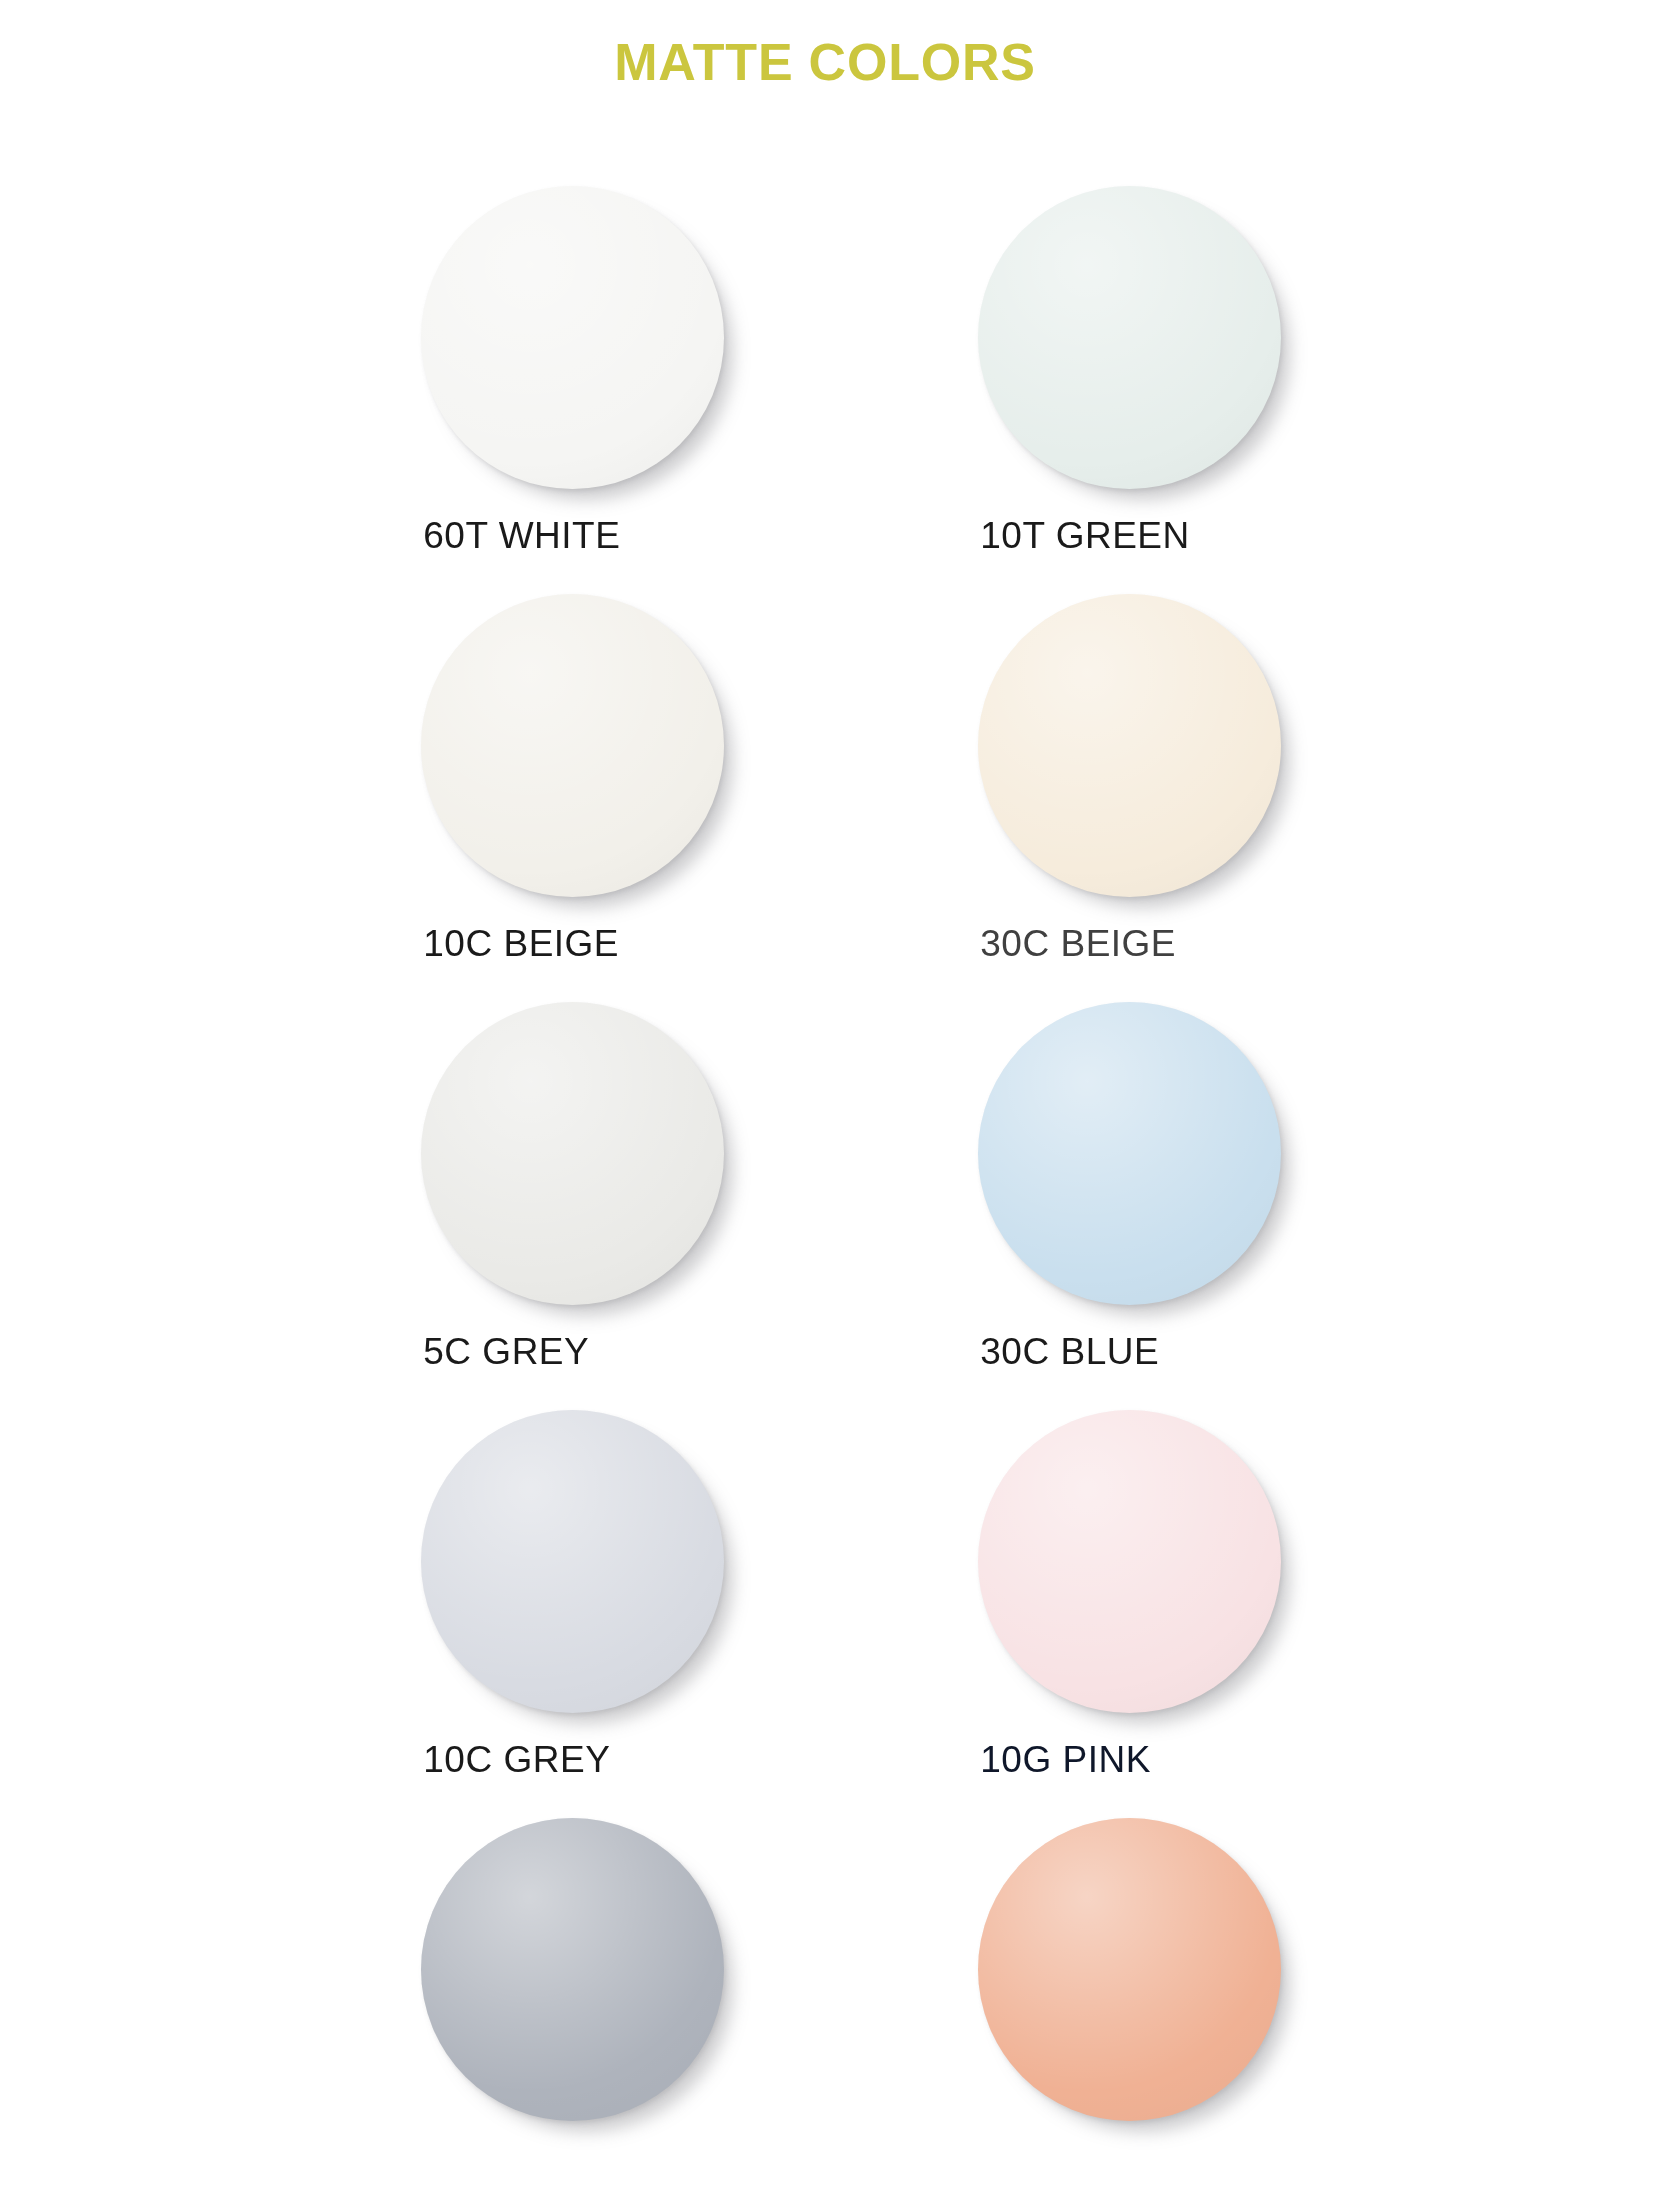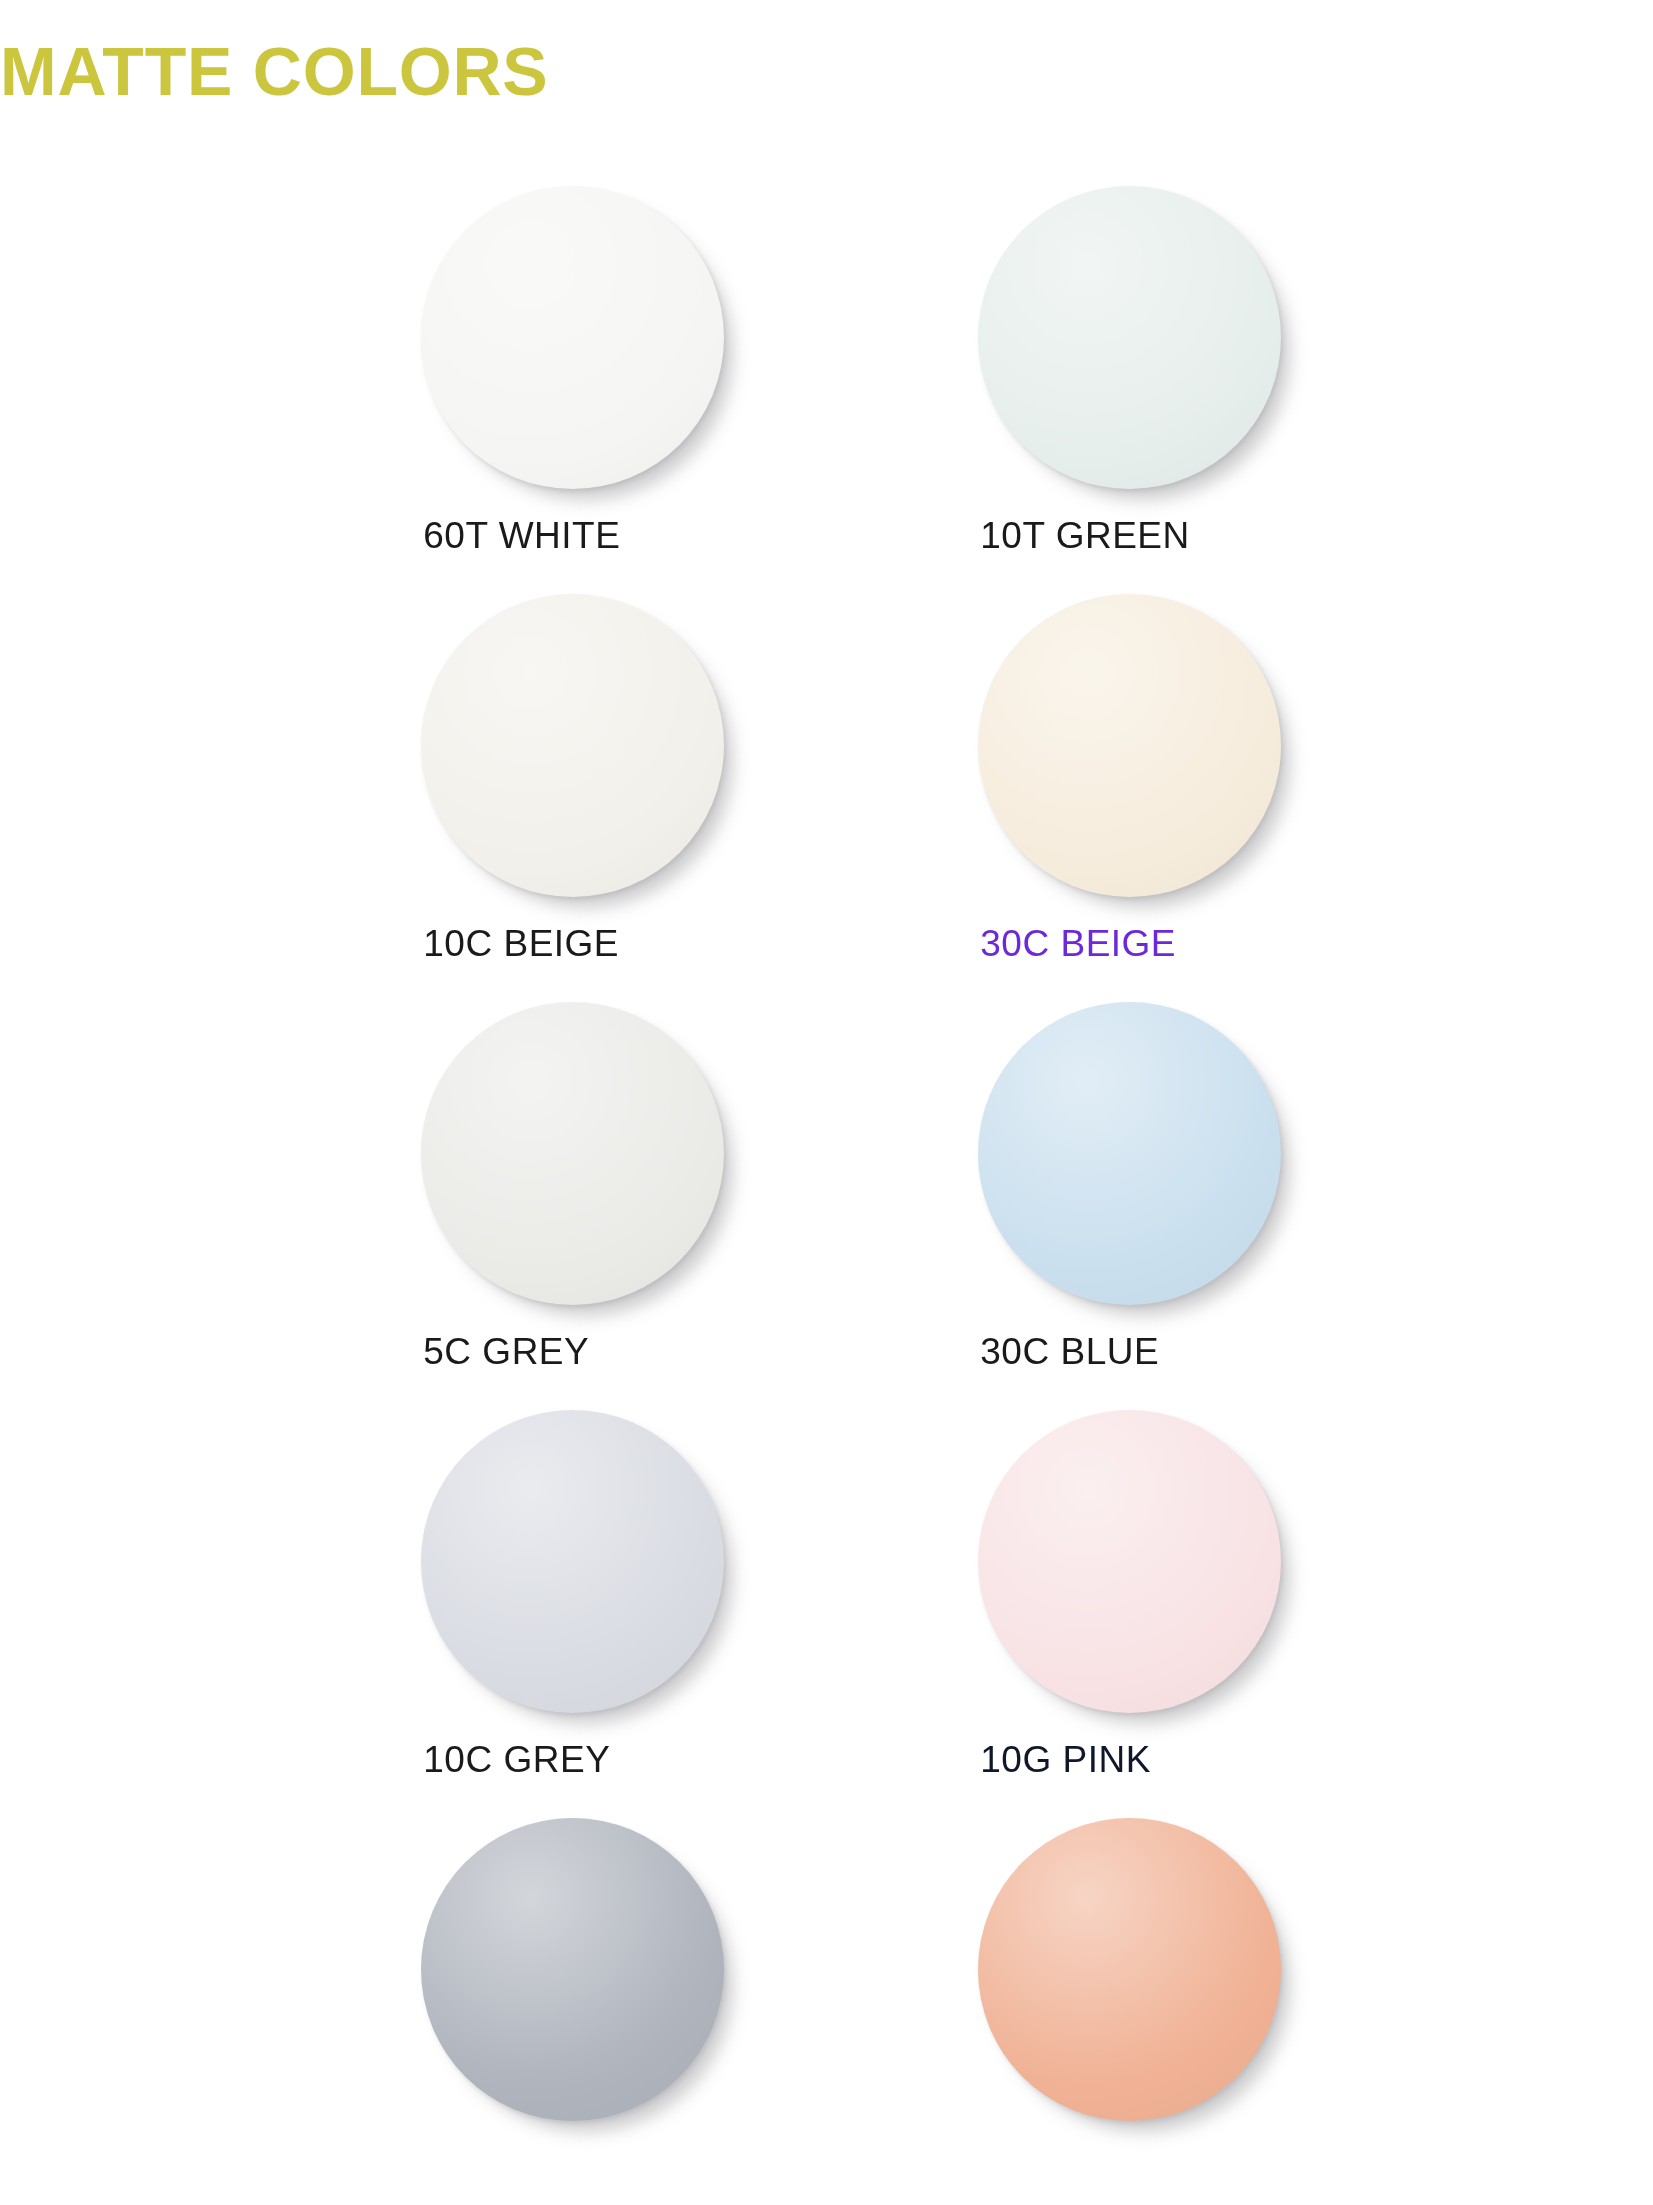--- a/index.html
+++ b/index.html
@@ -22,22 +22,22 @@
     background: #ffffff;
     overflow: hidden;
   }
 
   
   .title {
     position: absolute;
     top: 31px;
     left: 0;
     width: 1650px;
-    text-align: left;
-    font-size: 68px;
+    text-align: center;
+    font-size: 52px;
     font-weight: bold;
     letter-spacing: 0.8px;
     line-height: 1.2;
     color: #cbc63e;
     white-space: nowrap;
   }
 
   
   .grid {
     position: absolute;
@@ -121,21 +121,21 @@
       </div>
     </div>
 
     <div class="row">
       <div class="cell col-0">
         <div class="swatch" style="background-color: rgb(242, 240, 234);"></div>
         <div class="label" style="color: rgb(26, 26, 26);">10C BEIGE</div>
       </div>
       <div class="cell col-1">
         <div class="swatch" style="background-color: rgb(246, 236, 220);"></div>
-        <div class="label" style="color: #6d28d9;">30C BEIGE</div>
+        <div class="label" style="color: #404040;">30C BEIGE</div>
       </div>
     </div>
 
     <div class="row">
       <div class="cell col-0">
         <div class="swatch" style="background-color: rgb(234, 234, 231);"></div>
         <div class="label" style="color: rgb(26, 26, 26);">5C GREY</div>
       </div>
       <div class="cell col-1">
         <div class="swatch" style="background-color: rgb(201, 223, 238);"></div>

